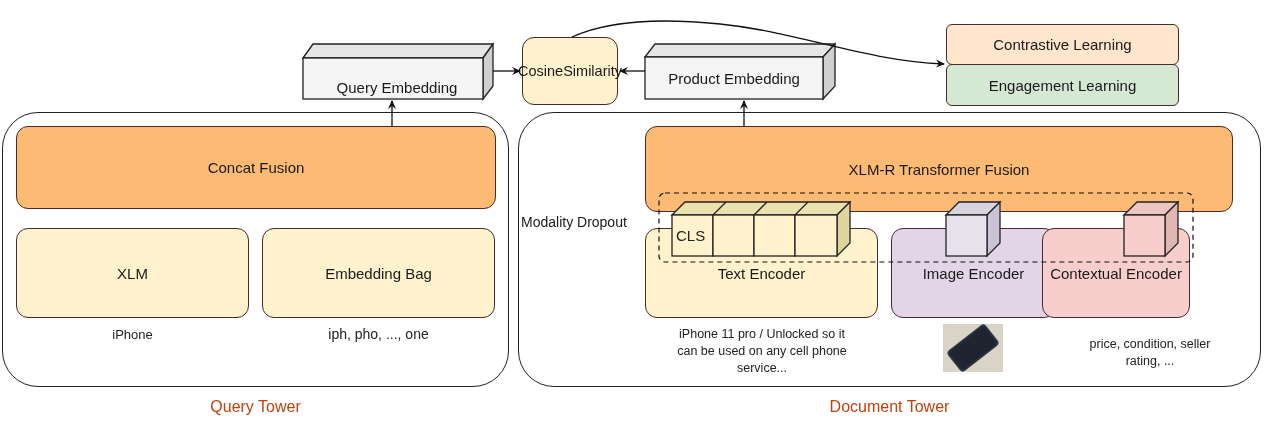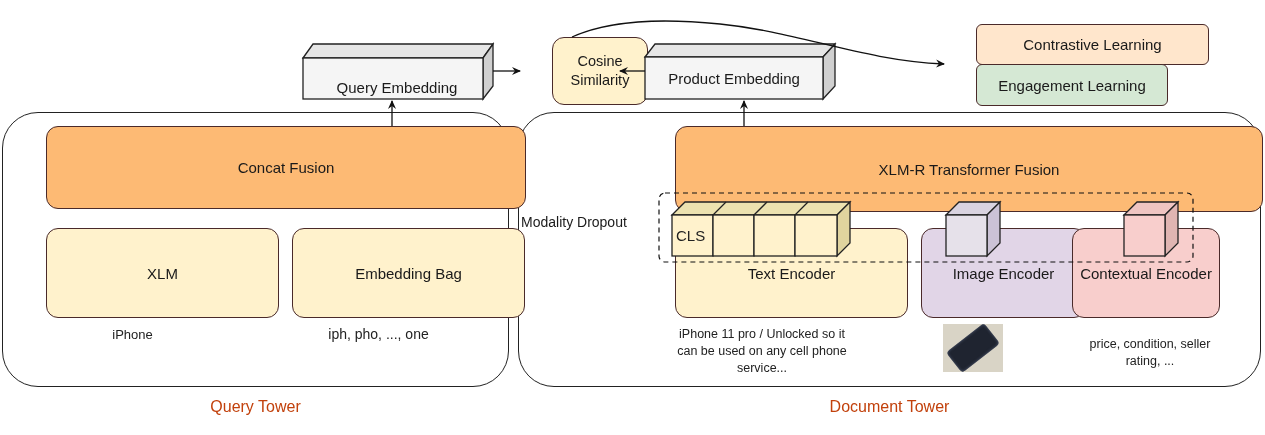--- a/index.html
+++ b/index.html
@@ -2,21 +2,21 @@
 <html><head>
 <meta charset="utf-8">
 <style>
   html, body { margin: 0; padding: 0; background: #ffffff; }
   body { width: 1265px; height: 435px; position: relative; overflow: hidden;
          font-family: "Liberation Sans", sans-serif; color: #1a1a1a; }
   .abs { position: absolute; box-sizing: border-box; }
   .tower { border: 1.5px solid #222; border-radius: 36px; background: #fff; }
   .box { border: 1.3px solid #4a2a2a; border-radius: 12px; display: flex;
          align-items: center; justify-content: center; text-align: left;
-         font-size: 15px; margin-left: 30px; }
+         font-size: 15px; }
   .blue { background: #fdba74; }
   .yellow { background: #fff2cc; }
   .purple { background: #e1d5e7; }
   .red { background: #f8cecc; }
   .orange { background: #ffe6cc; }
   .green { background: #d5e8d4; }
   .caption { font-size: 13px; text-align: center; line-height: 17px; color: #222; }
   .tower-label { font-size: 16px; text-align: center; color: #c2410c; }
   .label-top { align-items: flex-start; padding-top: 30px; }
   svg.overlay { position: absolute; left: 0; top: 0; pointer-events: none; }
@@ -60,28 +60,28 @@
 
 <div class="abs caption" style="left:672px; top:326px; width:180px; font-size:12.5px;">iPhone 11 pro / Unlocked so it can be used on any cell phone service...</div>
 <div class="abs phone" style="left:943px; top:324px; width:60px; height:48px;">
   <div class="phone-body"></div>
 </div>
 <div class="abs caption" style="left:1075px; top:336px; width:150px; font-size:12.5px;">price, condition, seller rating, ...</div>
 
 <div class="abs" style="left:521px; top:214px; font-size:14px;">Modality Dropout</div>
 <div class="abs tower-label" style="left:518px; top:398px; width:743px;">Document Tower</div>
 
-<div class="abs box yellow" style="left:522px; top:37px; width:96px; height:68px; flex-direction:column; line-height:19px; font-size:14.5px;">
+<div class="abs box yellow" style="left:522px; top:37px; width:96px; height:68px; flex-direction:row; line-height:19px; font-size:14.5px;">
   <span>Cosine</span>
   <span>Similarity</span>
 </div>
 <div class="abs box orange" style="left:946px; top:24px; width:233px; height:41px; border-radius:6px;">
   <span>Contrastive Learning</span>
 </div>
-<div class="abs box green" style="left:946px; top:64px; width:192px; height:42px; border-radius:6px;">
+<div class="abs box green" style="left:946px; top:64px; width:233px; height:42px; border-radius:6px;">
   <span>Engagement Learning</span>
 </div>
 
 <svg class="overlay" width="1265" height="435" viewBox="0 0 1265 435">
   <defs>
     <marker id="arr" markerWidth="10" markerHeight="10" refX="8" refY="5" orient="auto" markerUnits="userSpaceOnUse">
       <path d="M0,1 L9,5 L0,9 L3,5 Z" fill="#111"></path>
     </marker>
   </defs>
 

